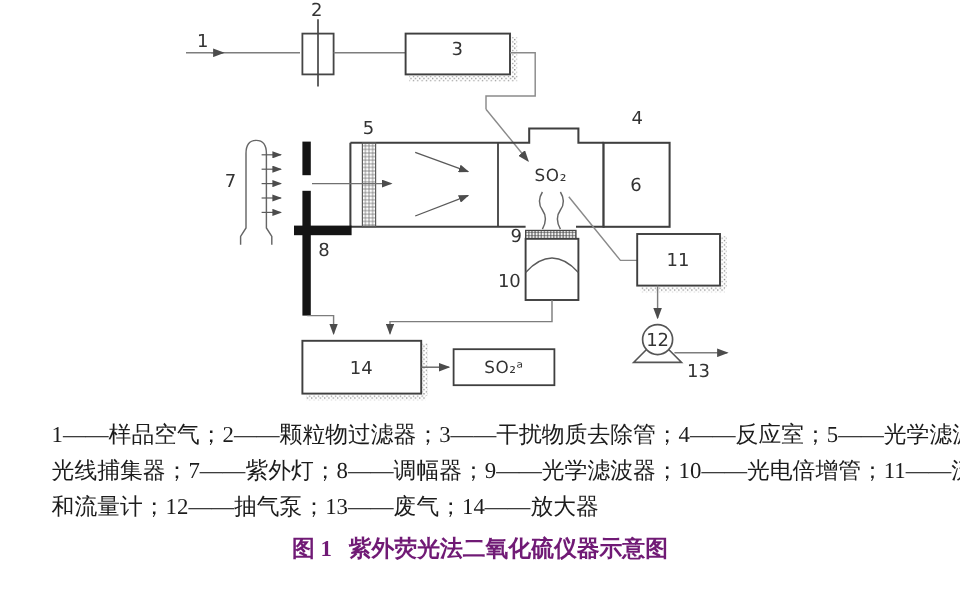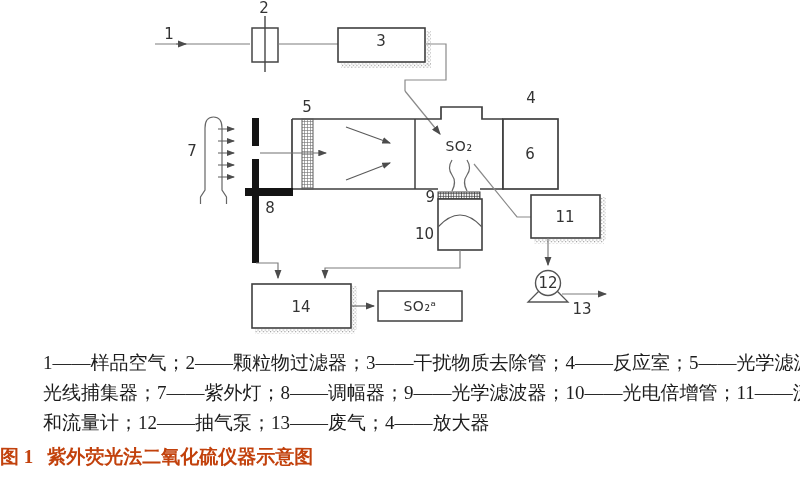--- a/index.html
+++ b/index.html
@@ -4,22 +4,22 @@
 <style>
   html,body{margin:0;padding:0;background:#ffffff;}
   #page{position:relative;width:800px;height:500px;background:#ffffff;overflow:hidden;
         font-family:"Liberation Serif","DejaVu Serif",serif;color:#1f1f1f;}
   #diagram{position:absolute;left:0;top:0;}
   svg text{font-family:"DejaVu Sans","Liberation Sans",sans-serif;fill:#333;font-size:15px;}
   svg text.chem{font-size:14px;letter-spacing:.5px;}
   #legend{position:absolute;left:43px;top:348px;width:722px;
           font-size:19px;line-height:30px;color:#1c1c1c;}
   #legend .lline{white-space:nowrap;}
-  #caption{position:absolute;left:0;top:444px;width:800px;text-align:left;
-           font-size:19px;font-weight:700;color:#c2410c;}
+  #caption{position:absolute;left:0;top:444px;width:800px;text-align:center;
+           font-size:19px;font-weight:700;color:#701a75;}
   #caption .cap-label{margin-right:14px;}
 </style>
 </head>
 <body>
 
 <div id="page">
 
   <svg id="diagram" width="800" height="345" viewBox="0 0 800 345">
     <defs>
       <marker id="ah" viewBox="0 0 8 6" refX="7" refY="3" markerWidth="8" markerHeight="6" orient="auto">
@@ -119,20 +119,20 @@
     <text x="301" y="312" text-anchor="middle">14</text>
 
     <line x1="351" y1="306" x2="374" y2="306" stroke="#666" stroke-width="1.2" marker-end="url(#ah)"></line>
     <rect x="378" y="291" width="84" height="30" fill="#ffffff" stroke="#3f3f3f" stroke-width="1.5"></rect>
     <text class="chem" x="420" y="311" text-anchor="middle">SO₂ᵃ</text>
   </svg>
 
   <div id="legend">
     <div class="lline">1——样品空气；2——颗粒物过滤器；3——干扰物质去除管；4——反应室；5——光学滤波器；6——</div>
     <div class="lline">光线捕集器；7——紫外灯；8——调幅器；9——光学滤波器；10——光电倍增管；11——流量控制器</div>
-    <div class="lline">和流量计；12——抽气泵；13——废气；4——放大器</div>
+    <div class="lline">和流量计；12——抽气泵；13——废气；14——放大器</div>
   </div>
 
   <div id="caption">
     <span class="cap-label">图 1</span><span>紫外荧光法二氧化硫仪器示意图</span>
   </div>
 
 </div>
 
 </body></html>

